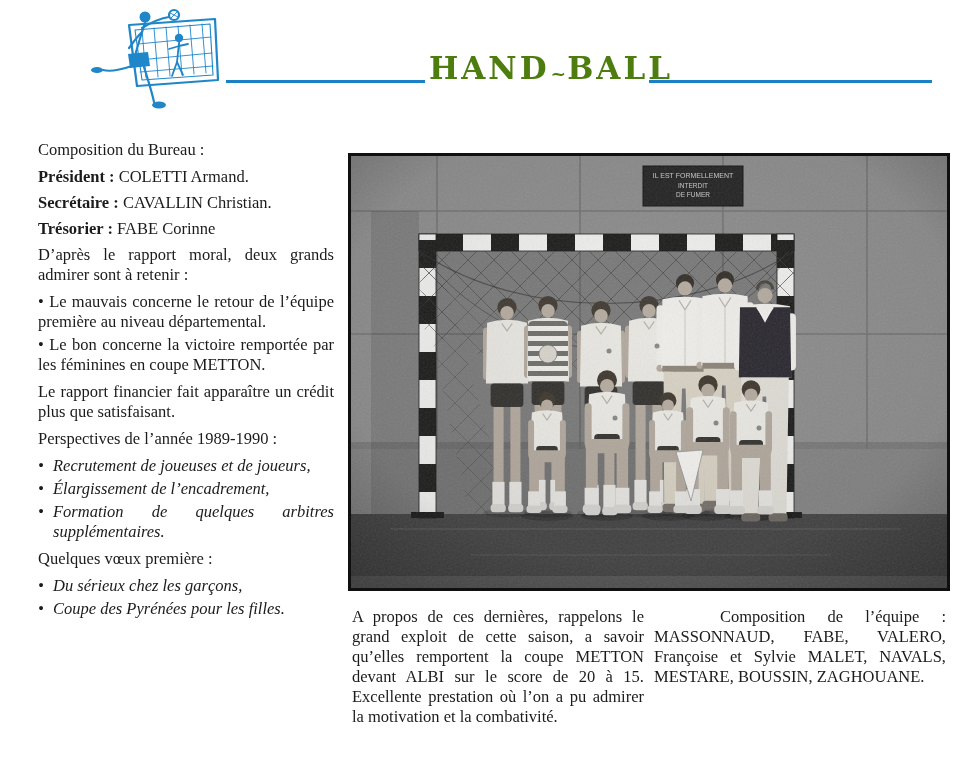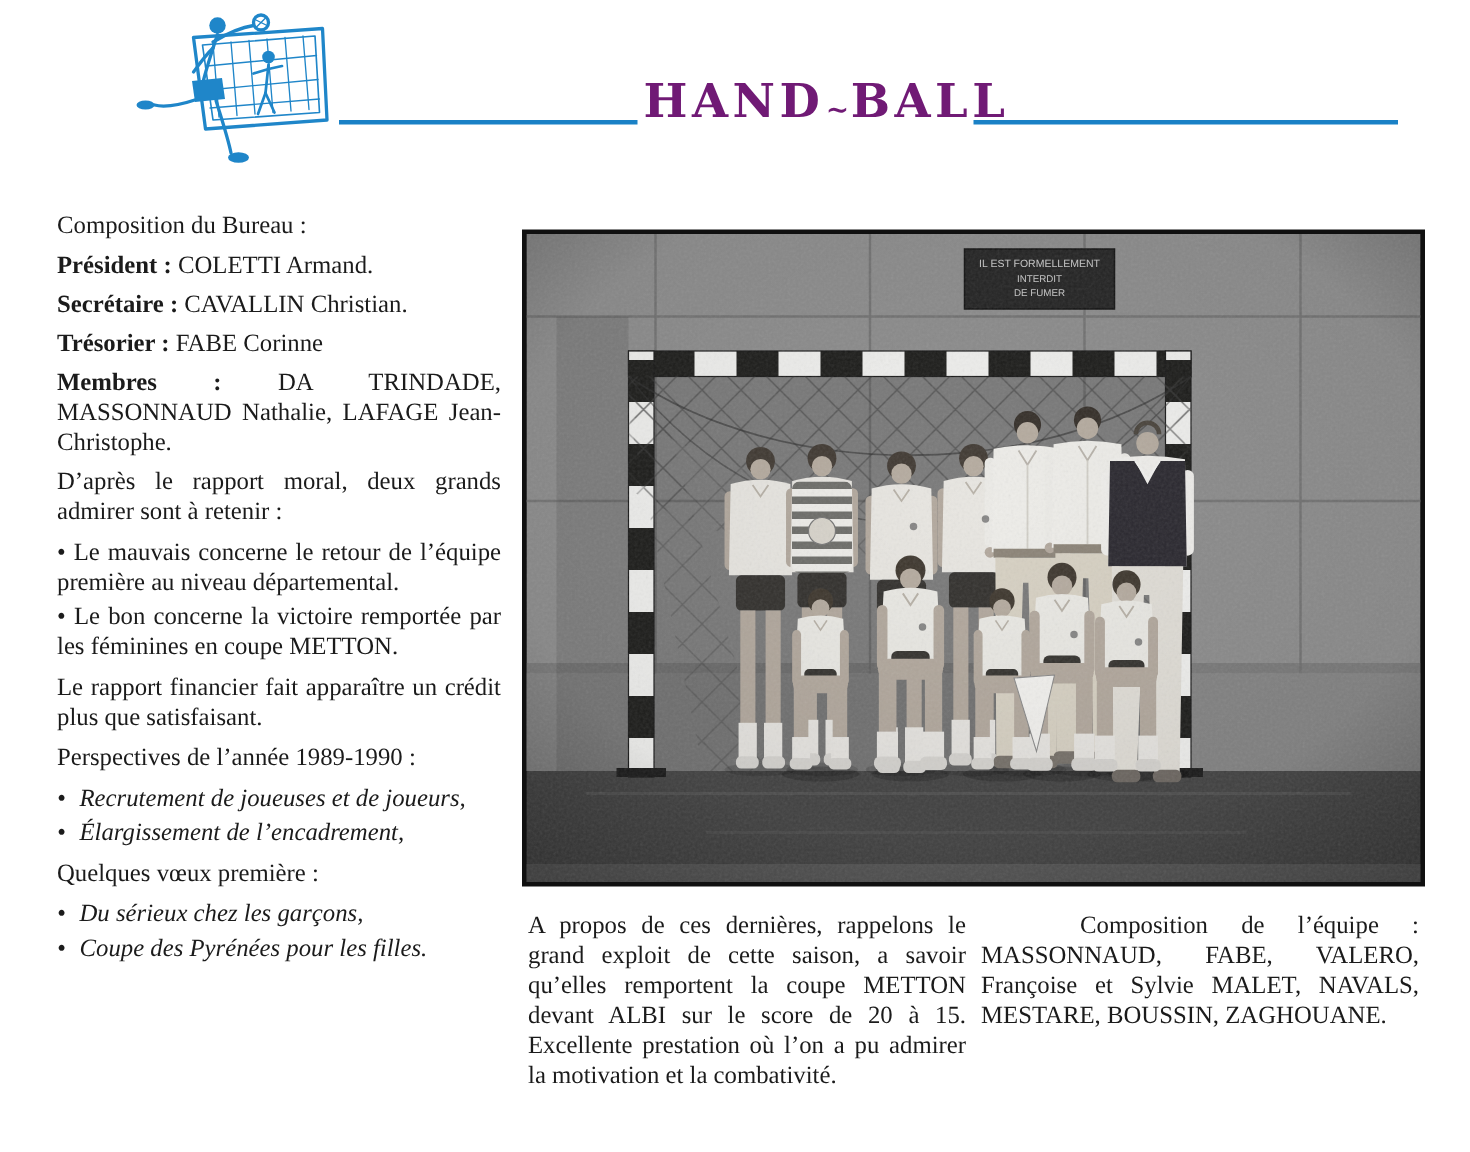--- a/index.html
+++ b/index.html
@@ -4,21 +4,21 @@
 <style>
   html,body{margin:0;padding:0;background:#e8e8e8;}
   .page{position:relative;width:980px;height:768px;background:#ffffff;overflow:hidden;
         font-family:"Liberation Serif",serif;color:#1b1b1b;}
   
   .mascot{position:absolute;left:82px;top:4px;}
   .rule{position:absolute;top:80px;height:3px;background:#1a81c6;}
   .rule-left{left:226px;width:199px;}
   .rule-right{left:649px;width:283px;}
   .title{position:absolute;left:429px;top:50px;font-family:"DejaVu Serif",serif;font-weight:bold;
-         font-size:31px;letter-spacing:3px;color:#701a75;white-space:nowrap;}
+         font-size:31px;letter-spacing:3px;color:#4d7c0f;white-space:nowrap;}
   .title .sep{display:inline-block;font-size:.6em;vertical-align:-0.05em;margin:0 1px;letter-spacing:0;}
   
   .col{position:absolute;text-align:justify;font-size:16.5px;line-height:20px;}
   .col-left{left:38px;top:140px;width:296px;}
   .col-mid{left:352px;top:607px;width:292px;}
   .col-right{left:654px;top:607px;width:292px;}
   .col p{margin:0 0 7px;}
   .col p.role{margin:0 0 6px;}
   .col-right p{text-indent:66px;margin:0;}
   ul.dots{margin:0 0 7px;padding:0;list-style:none;}
@@ -76,34 +76,34 @@
 
   <div class="rule rule-left"></div>
   <div class="title"><span>HAND</span><span class="sep">~</span><span>BALL</span></div>
   <div class="rule rule-right"></div>
 
   <div class="col col-left">
     <p>Composition du Bureau :</p>
     <p class="role"><b>Président :</b> <span>COLETTI Armand.</span></p>
     <p class="role"><b>Secrétaire :</b> <span>CAVALLIN Christian.</span></p>
     <p class="role"><b>Trésorier :</b> <span>FABE Corinne</span></p>
-    <p class="role"><b>Membres :</b> <span>DA TRINDADE, MASSONNAUD Nathalie, LAFAGE Jean-Christophe.</span></p>
 
     <p>D’après le rapport moral, deux grands admirer sont à retenir :</p>
     <ul class="dots flush">
       <li>Le mauvais concerne le retour de l’équipe première au niveau départemental.</li>
       <li>Le bon concerne la victoire remportée par les féminines en coupe METTON.</li>
     </ul>
 
     <p>Le rapport financier fait apparaître un crédit plus que satisfaisant.</p>
 
     <p>Perspectives de l’année 1989-1990 :</p>
     <ul class="dots hang">
       <li>Recrutement de joueuses et de joueurs,</li>
       <li>Élargissement de l’encadrement,</li>
+      <li>Formation de quelques arbitres supplémentaires.</li>
     </ul>
 
     <p>Quelques vœux première :</p>
     <ul class="dots hang">
       <li>Du sérieux chez les garçons,</li>
       <li>Coupe des Pyrénées pour les filles.</li>
     </ul>
   </div>
 
   <figure class="photo">

